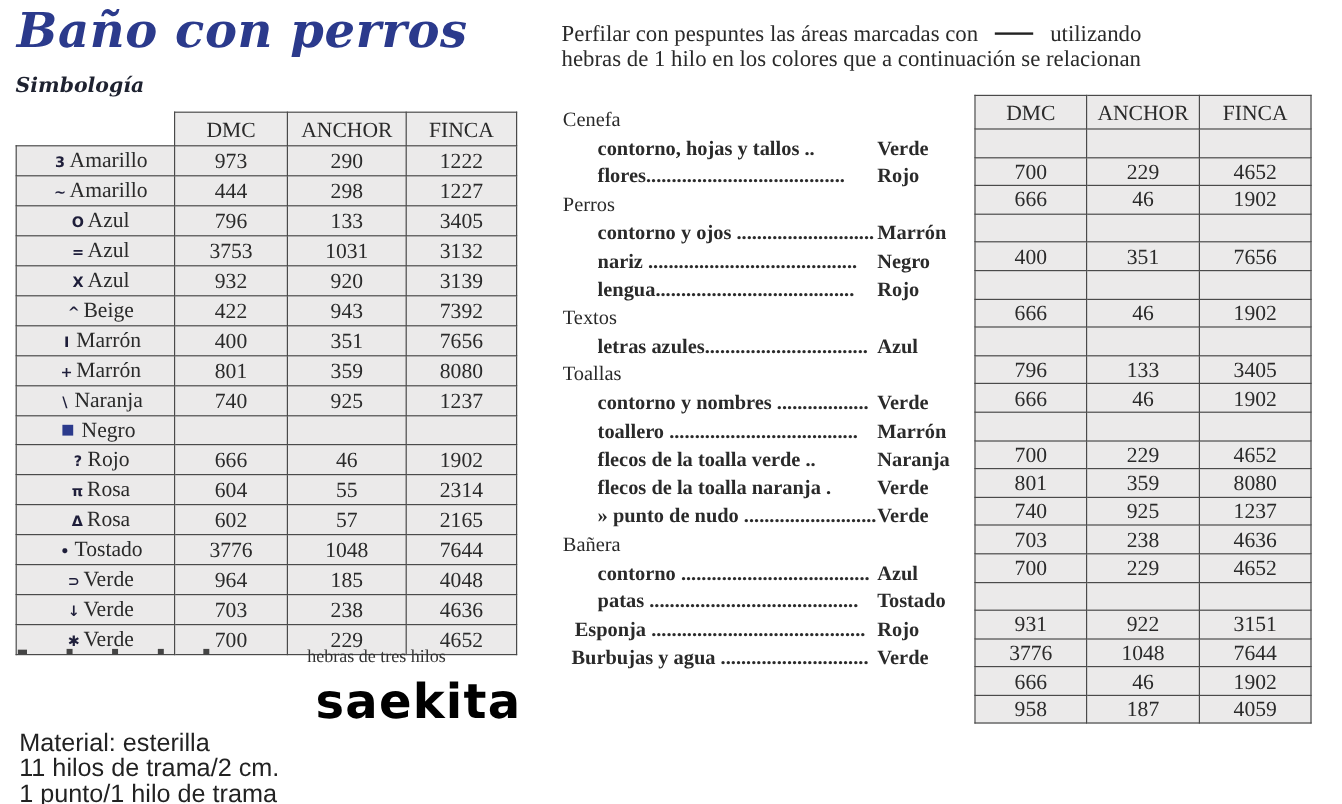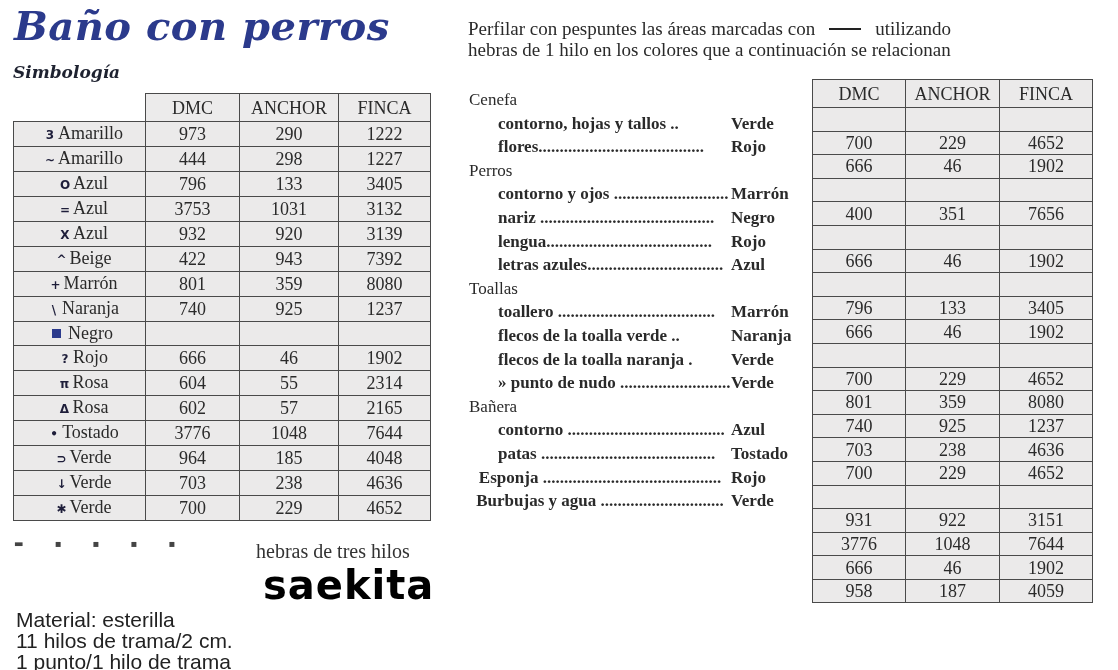--- a/index.html
+++ b/index.html
@@ -29,21 +29,21 @@
   table.sym td.name { text-align:center; width:125px; padding-left:6px; }
   table.sym td.c1, table.sym th.c1 { width:93px; }
   table.sym td.c2, table.sym th.c2 { width:98px; }
   table.sym td.c3, table.sym th.c3 { width:91px; }
   .sym-glyph { display:inline-block; width:16px; font-family:"DejaVu Sans", sans-serif; font-size:12px; font-weight:bold; color:#1e1e3a; }
   .neg-square { display:inline-block; width:9px; height:9px; background:#2b3a8c; margin-right:7px; vertical-align:1px; }
 
   .notes { position:absolute; left:16px; top:561px; font-family:Liberation Sans, sans-serif; font-size:21px; line-height:21px; color:#222;margin-top:48px; }
   .notes div { white-space:nowrap; }
   .trunc { position:absolute; left:14px; top:538px; font-size:10px; color:#444; letter-spacing:14px; }
-  .hebras { position:absolute; left:256px; top:540px; font-family:"Liberation Serif", serif; font-size:20px; color:#333; }
+  .hebras { position:absolute; left:256px; top:540px; font-family:"Liberation Serif", serif; font-size:15px; color:#333; }
   .saekita { position:absolute; left:263px; top:562px; font-family:"DejaVu Sans", sans-serif; font-weight:bold; font-size:40px; color:#000; letter-spacing:1px; }
 
   .intro { position:absolute; left:468px; top:18px; font-family:"Liberation Serif", serif; font-size:19px; line-height:21px; color:#2a2a2a; white-space:nowrap; }
   .intro .dash { display:inline-block; width:32px; height:2px; background:#222; vertical-align:5px; margin:0 14px; }
 
   .list { position:absolute; left:469px; top:88px; font-family:"Liberation Serif", serif; font-size:17px; color:#2a2a2a; }
   .list .row { height:23.6px; line-height:23.6px; white-space:nowrap; position:relative; }
   .list .cat { padding-left:0; }
   .list .item { padding-left:29px;font-weight:bold; }
   .list .item.top { padding-left:0; }
@@ -111,20 +111,26 @@
         <td class="c2">920</td>
         <td class="c3">3139</td>
       </tr>
       <tr>
         <td class="name"><span class="sym-glyph">^</span><span>Beige</span></td>
         <td class="c1">422</td>
         <td class="c2">943</td>
         <td class="c3">7392</td>
       </tr>
       <tr>
+        <td class="name"><span class="sym-glyph">I</span><span>Marrón</span></td>
+        <td class="c1">400</td>
+        <td class="c2">351</td>
+        <td class="c3">7656</td>
+      </tr>
+      <tr>
         <td class="name"><span class="sym-glyph">+</span><span>Marrón</span></td>
         <td class="c1">801</td>
         <td class="c2">359</td>
         <td class="c3">8080</td>
       </tr>
       <tr>
         <td class="name"><span class="sym-glyph">\</span><span>Naranja</span></td>
         <td class="c1">740</td>
         <td class="c2">925</td>
         <td class="c3">1237</td>
@@ -198,22 +204,24 @@
 </div>
 
 <div class="list" id="out-list">
     <div class="row cat"><span class="desc">Cenefa</span><span class="color"></span></div>
     <div class="row item"><span class="desc">contorno, hojas y tallos ..</span><span class="color">Verde</span></div>
     <div class="row item"><span class="desc">flores.......................................</span><span class="color">Rojo</span></div>
     <div class="row cat"><span class="desc">Perros</span><span class="color"></span></div>
     <div class="row item"><span class="desc">contorno y ojos ...........................</span><span class="color">Marrón</span></div>
     <div class="row item"><span class="desc">nariz .........................................</span><span class="color">Negro</span></div>
     <div class="row item"><span class="desc">lengua.......................................</span><span class="color">Rojo</span></div>
+    <div class="row cat"><span class="desc">Textos</span><span class="color"></span></div>
     <div class="row item"><span class="desc">letras azules................................</span><span class="color">Azul</span></div>
     <div class="row cat"><span class="desc">Toallas</span><span class="color"></span></div>
+    <div class="row item"><span class="desc">contorno y nombres ..................</span><span class="color">Verde</span></div>
     <div class="row item"><span class="desc">toallero .....................................</span><span class="color">Marrón</span></div>
     <div class="row item"><span class="desc">flecos de la toalla verde ..</span><span class="color">Naranja</span></div>
     <div class="row item"><span class="desc">flecos de la toalla naranja .</span><span class="color">Verde</span></div>
     <div class="row item"><span class="desc">» punto de nudo ..........................</span><span class="color">Verde</span></div>
     <div class="row cat"><span class="desc">Bañera</span><span class="color"></span></div>
     <div class="row item"><span class="desc">contorno .....................................</span><span class="color">Azul</span></div>
     <div class="row item"><span class="desc">patas .........................................</span><span class="color">Tostado</span></div>
     <div class="row item top"><span class="desc">Esponja ..........................................</span><span class="color">Rojo</span></div>
     <div class="row item top"><span class="desc">Burbujas y agua .............................</span><span class="color">Verde</span></div>
   </div>

